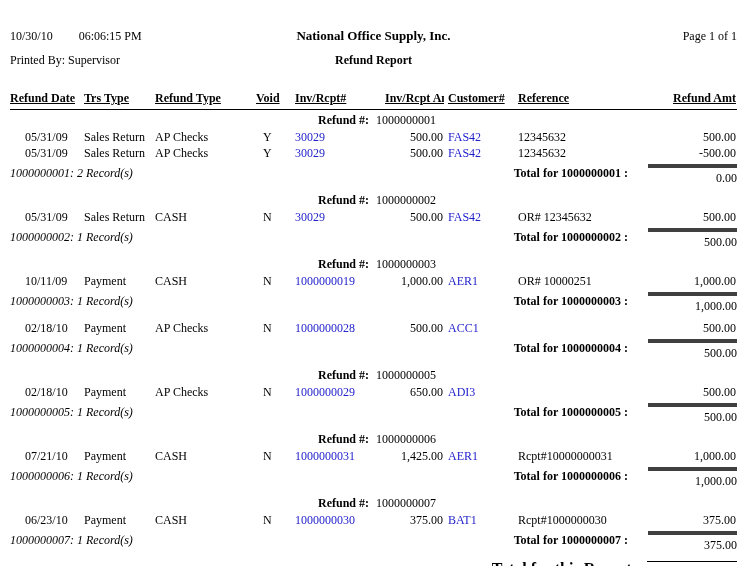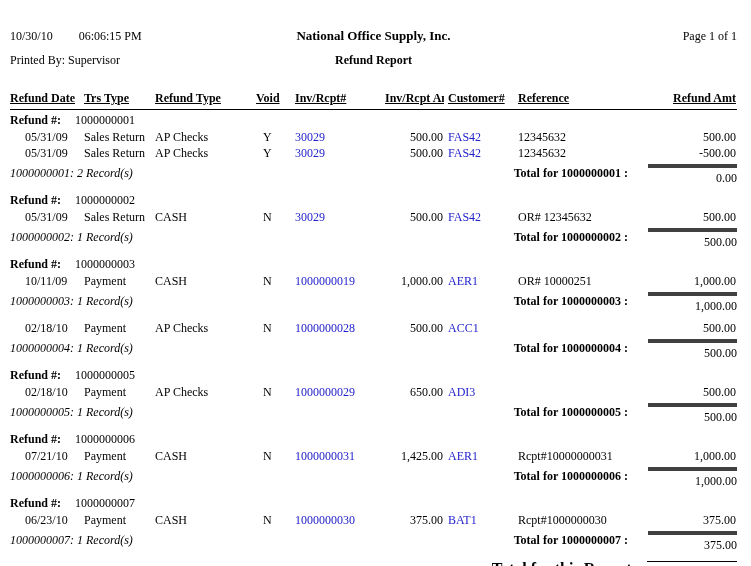--- a/index.html
+++ b/index.html
@@ -33,21 +33,21 @@
   }
   .c{white-space:nowrap;overflow:hidden;}
   .c-invamt,.c-amt{text-align:right;padding-right:1px;}
   .c-cust{padding-left:4px;}
 
   .col-headers{margin-top:12px;border-bottom:1px solid #000;padding-bottom:3px;line-height:15px;}
   .col-headers .hdr{font-weight:bold;text-decoration:underline;}
 
   
   .groups{margin-top:2px;}
-  .group-header{height:17px;line-height:17px;margin-top:2px;}
+  .group-header{height:17px;line-height:17px;margin-top:2px;text-align:center;}
   .g-label{font-weight:bold;display:inline-block;width:65px;}
   .detail{height:16px;line-height:16px;}
   .detail .c-date{padding-left:15px;}
   .detail .c-void{padding-left:7px;}
   .link{color:var(--link-color);cursor:pointer;}
 
   .group-footer{margin-top:3px;margin-bottom:4px;line-height:19px;}
   .gf-count{grid-column:1 / 6;font-style:italic;}
   .gf-label{grid-column:6 / 9;text-align:right;font-weight:bold;padding-right:32px;}
   .gf-total{grid-column:9;text-align:right;border-top:4px solid #404040;margin-left:-12px;padding-top:1px;}

